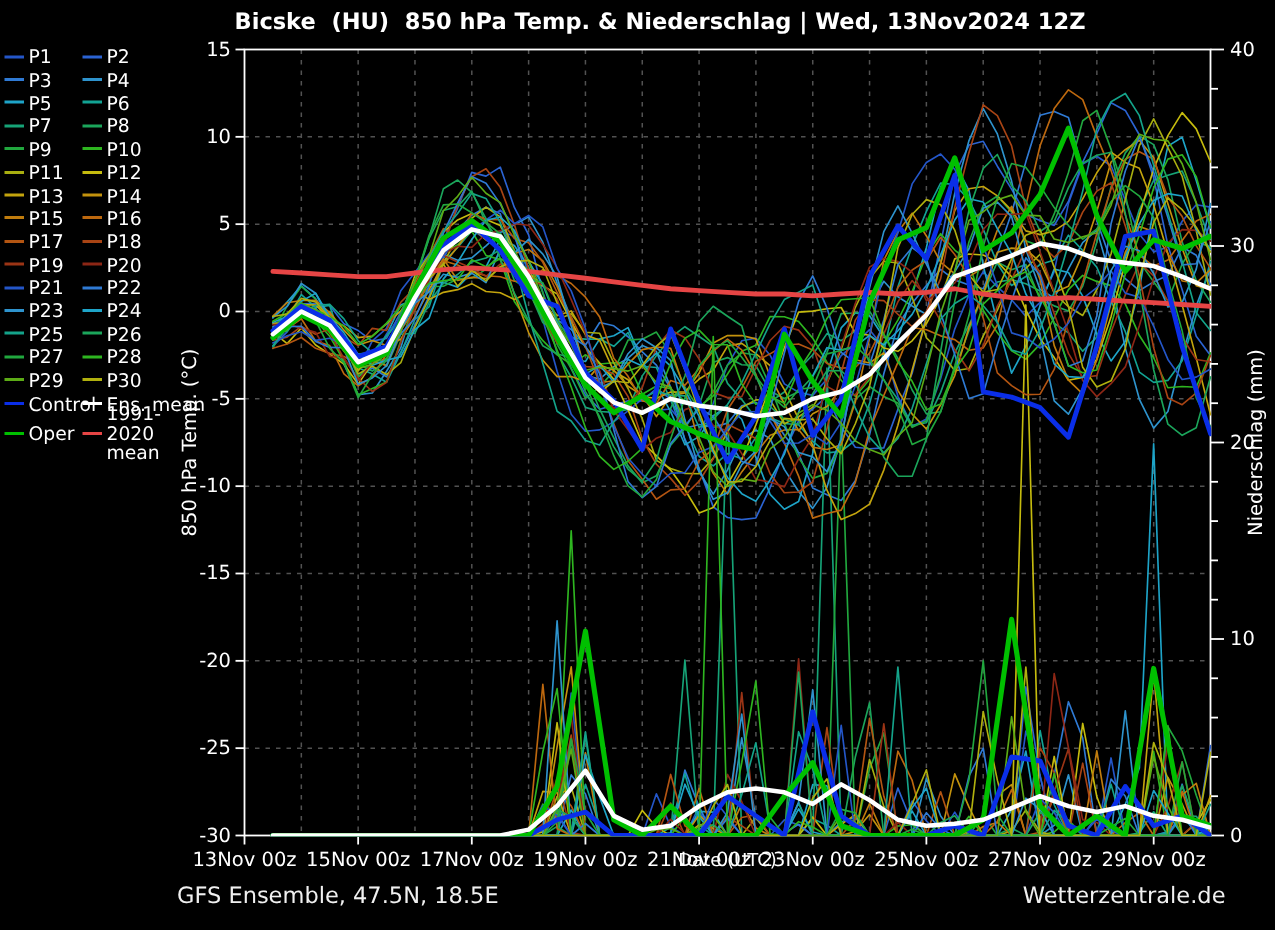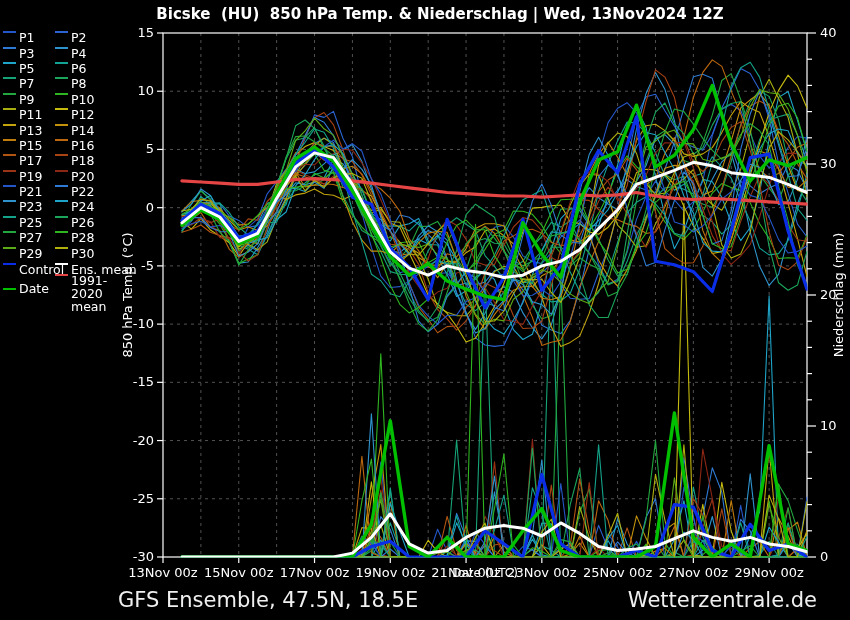--- a/index.html
+++ b/index.html
@@ -2,30 +2,30 @@
 <html><head>
 <meta charset="utf-8">
 <style>
   html,body{margin:0;padding:0;background:#000;}
   body{width:850px;height:620px;overflow:hidden;font-family:"DejaVu Sans",sans-serif;}
   .stage{position:relative;width:850px;height:620px;background:#000;color:#fff;padding-left:30px;}
   .title{position:absolute;top:5px;left:0;width:100%;text-align:center;font-size:15px;
          font-weight:bold;white-space:pre;color:#fff;}
   .legend{position:absolute;left:3px;top:30px;display:grid;grid-template-columns:52px 70px;
           grid-auto-rows:15.4px;align-items:center;font-size:12.5px;line-height:13px;}
-  .litem{display:flex;gap:3px;white-space:nowrap;}
+  .litem{display:flex;align-items:center;gap:3px;white-space:nowrap;}
   .swatch{display:inline-block;width:13px;height:2px;flex:none;}
   .litem.ctrl-row{margin-top:1px;}
   .litem.clim-row{margin-top:10px;height:30px;white-space:normal;}
   .litem.oper-row{margin-top:10px;height:30px;align-items:center;}
   .axlabel{position:absolute;font-size:13px;color:#fff;white-space:nowrap;}
   #ylab-left{top:295px;left:127px;transform:translate(-50%,-50%) rotate(-90deg);}
   #ylab-right{top:295px;left:838px;transform:translate(-50%,-50%) rotate(-90deg);}
   #xlab{top:566px;left:485px;transform:translateX(-50%);font-size:12px;}
-  .footer{position:absolute;top:588px;font-size:21px;color:#f0f0f0;}
+  .footer{position:absolute;top:588px;font-size:15px;color:#f0f0f0;}
   #footer-left{left:118px;}
   #footer-right{right:63px;text-align:right;}
   svg{position:absolute;left:0;top:0;}
 </style>
 </head>
 <body>
 
 <div class="stage">
   <div class="title">Bicske  (HU)  850 hPa Temp. &amp; Niederschlag | Wed, 13Nov2024 12Z</div>
 
@@ -325,21 +325,21 @@
       <div class="litem ctrl-row">
         <span class="swatch" style="background: rgb(10, 46, 232);"></span>
         <span>Control</span>
       </div>
       <div class="litem ctrl-row">
         <span class="swatch" style="background: rgb(255, 255, 255);"></span>
         <span>Ens. mean</span>
       </div>
       <div class="litem oper-row">
         <span class="swatch" style="background: rgb(0, 192, 0);"></span>
-        <span>Date</span>
+        <span>Oper</span>
       </div>
       <div class="litem clim-row">
         <span class="swatch" style="background: rgb(230, 69, 69);"></span>
         <span>1991-2020 mean</span>
       </div>
     </div>
 
   <div class="axlabel" id="ylab-left">850 hPa Temp. (°C)</div>
   <div class="axlabel" id="ylab-right">Niederschlag (mm)</div>
   <div class="axlabel" id="xlab">Date (UTC)</div>

